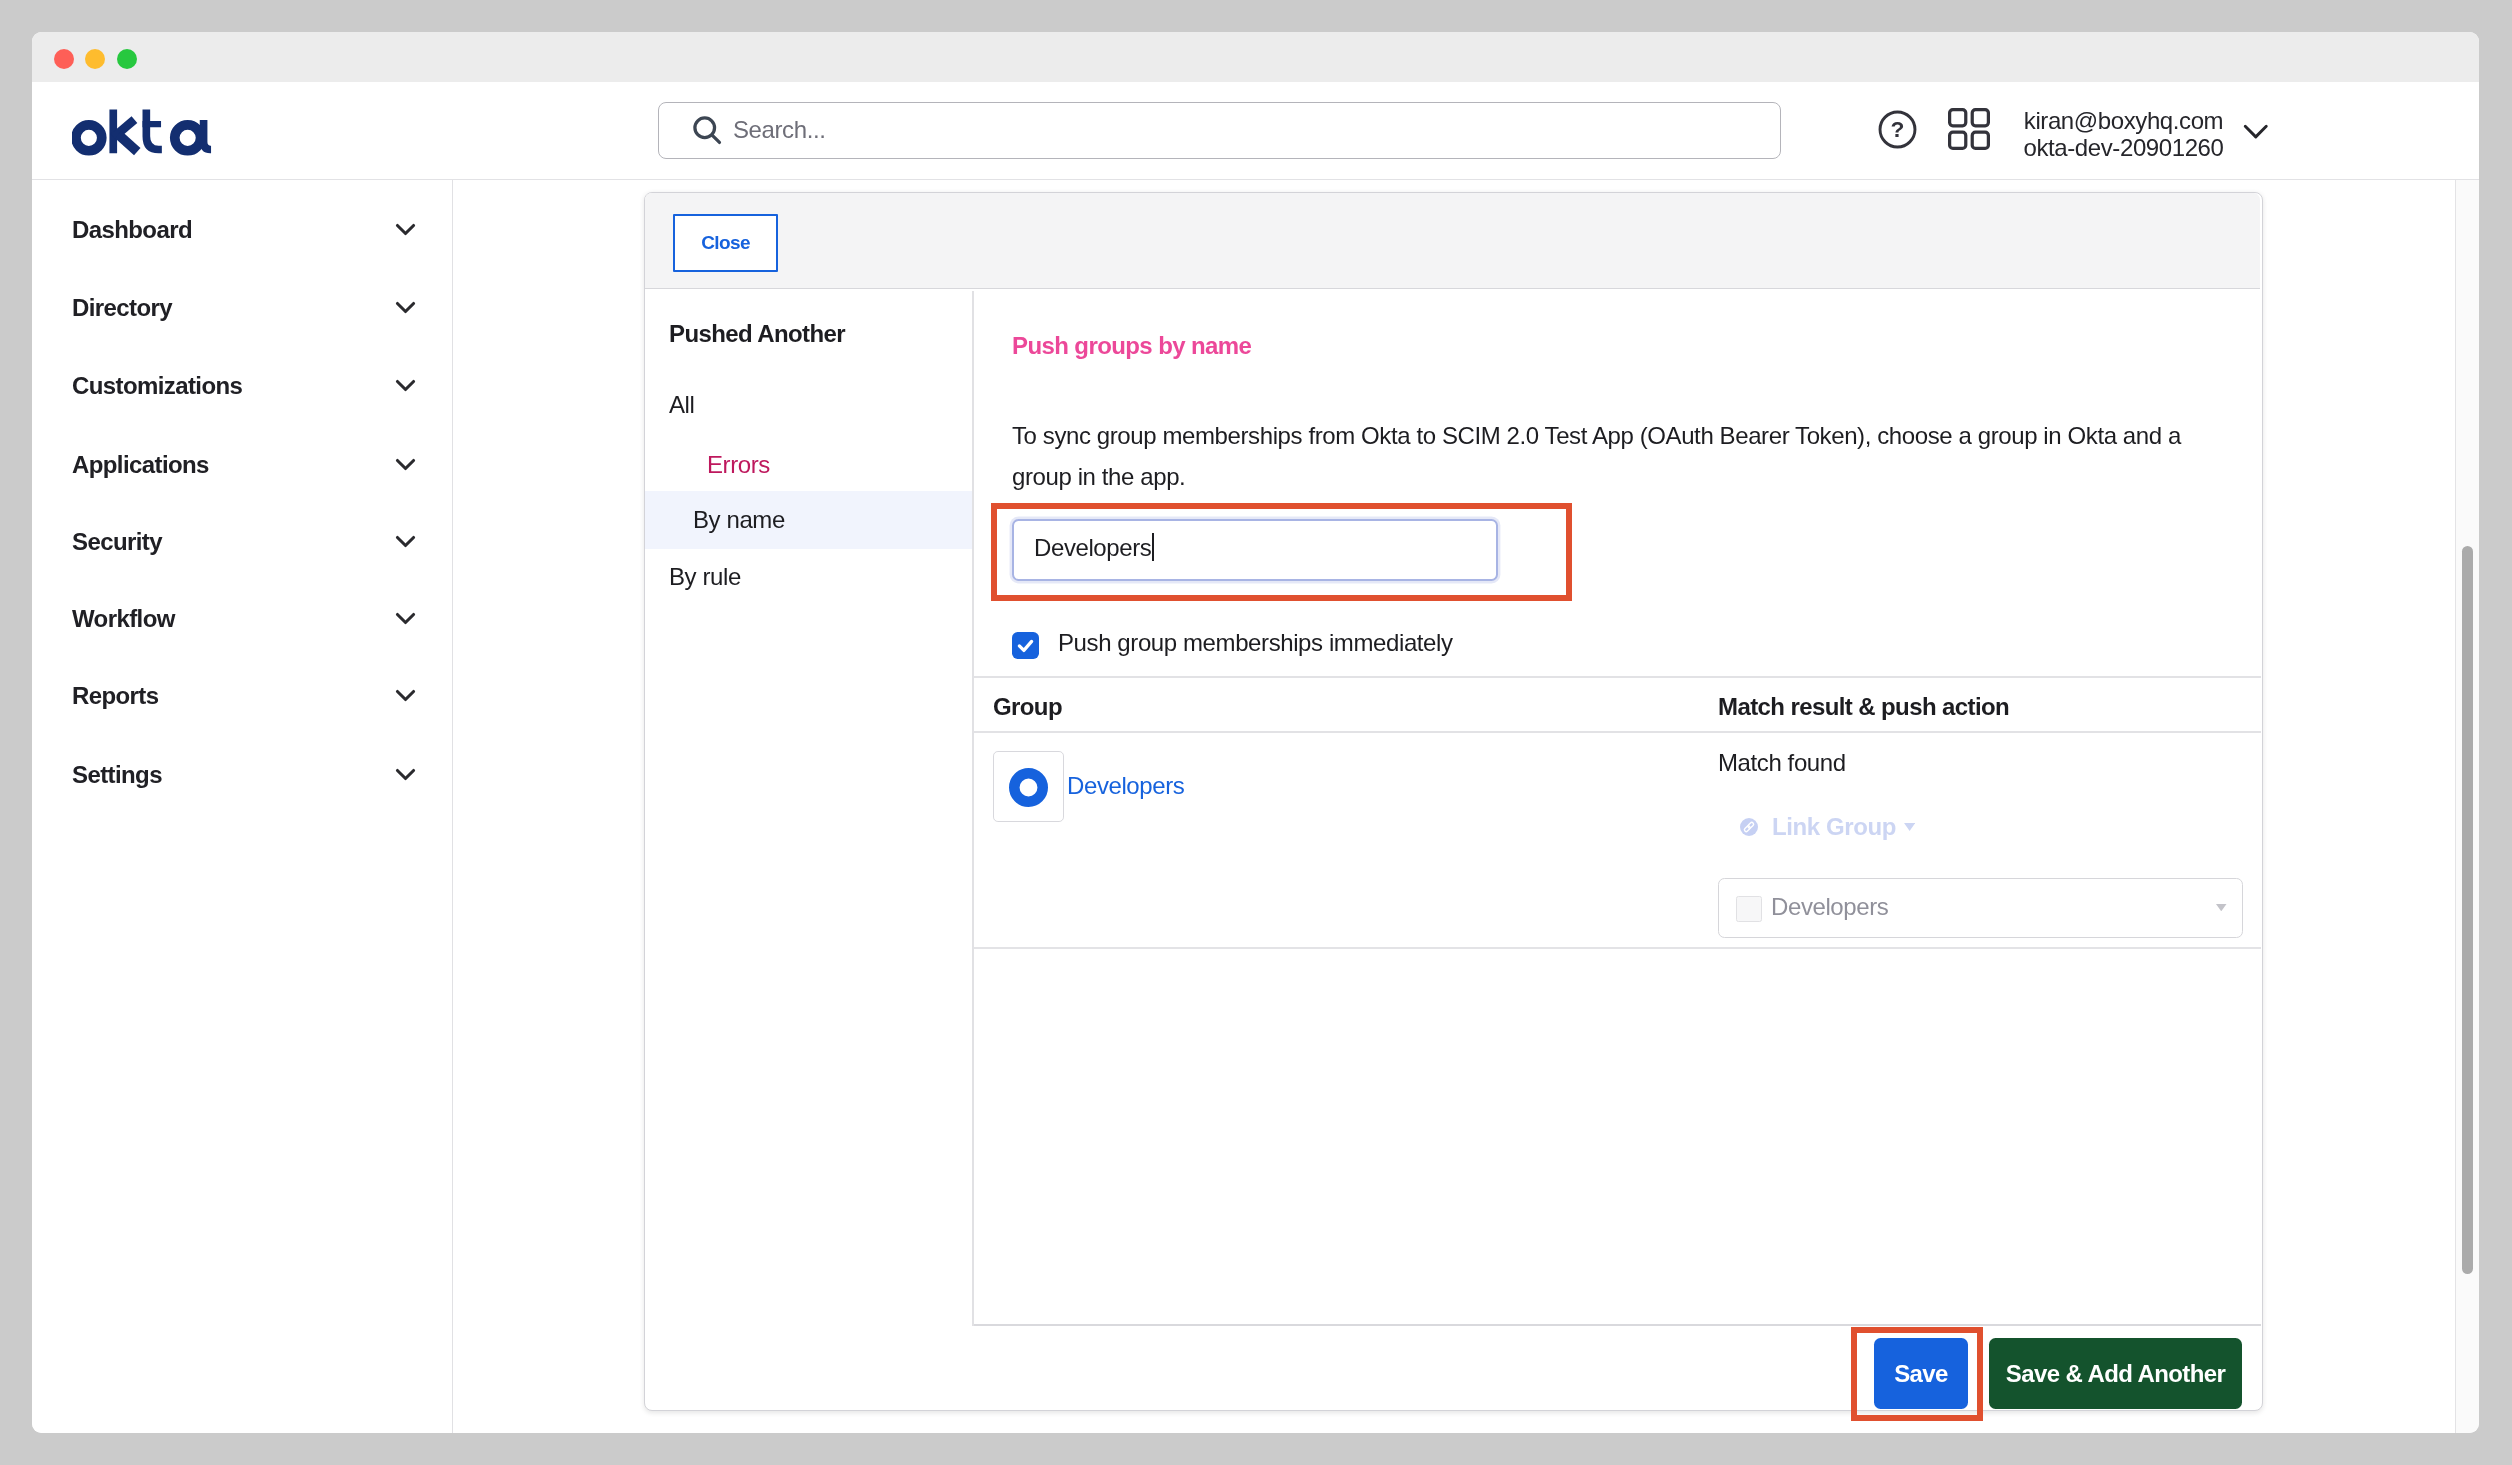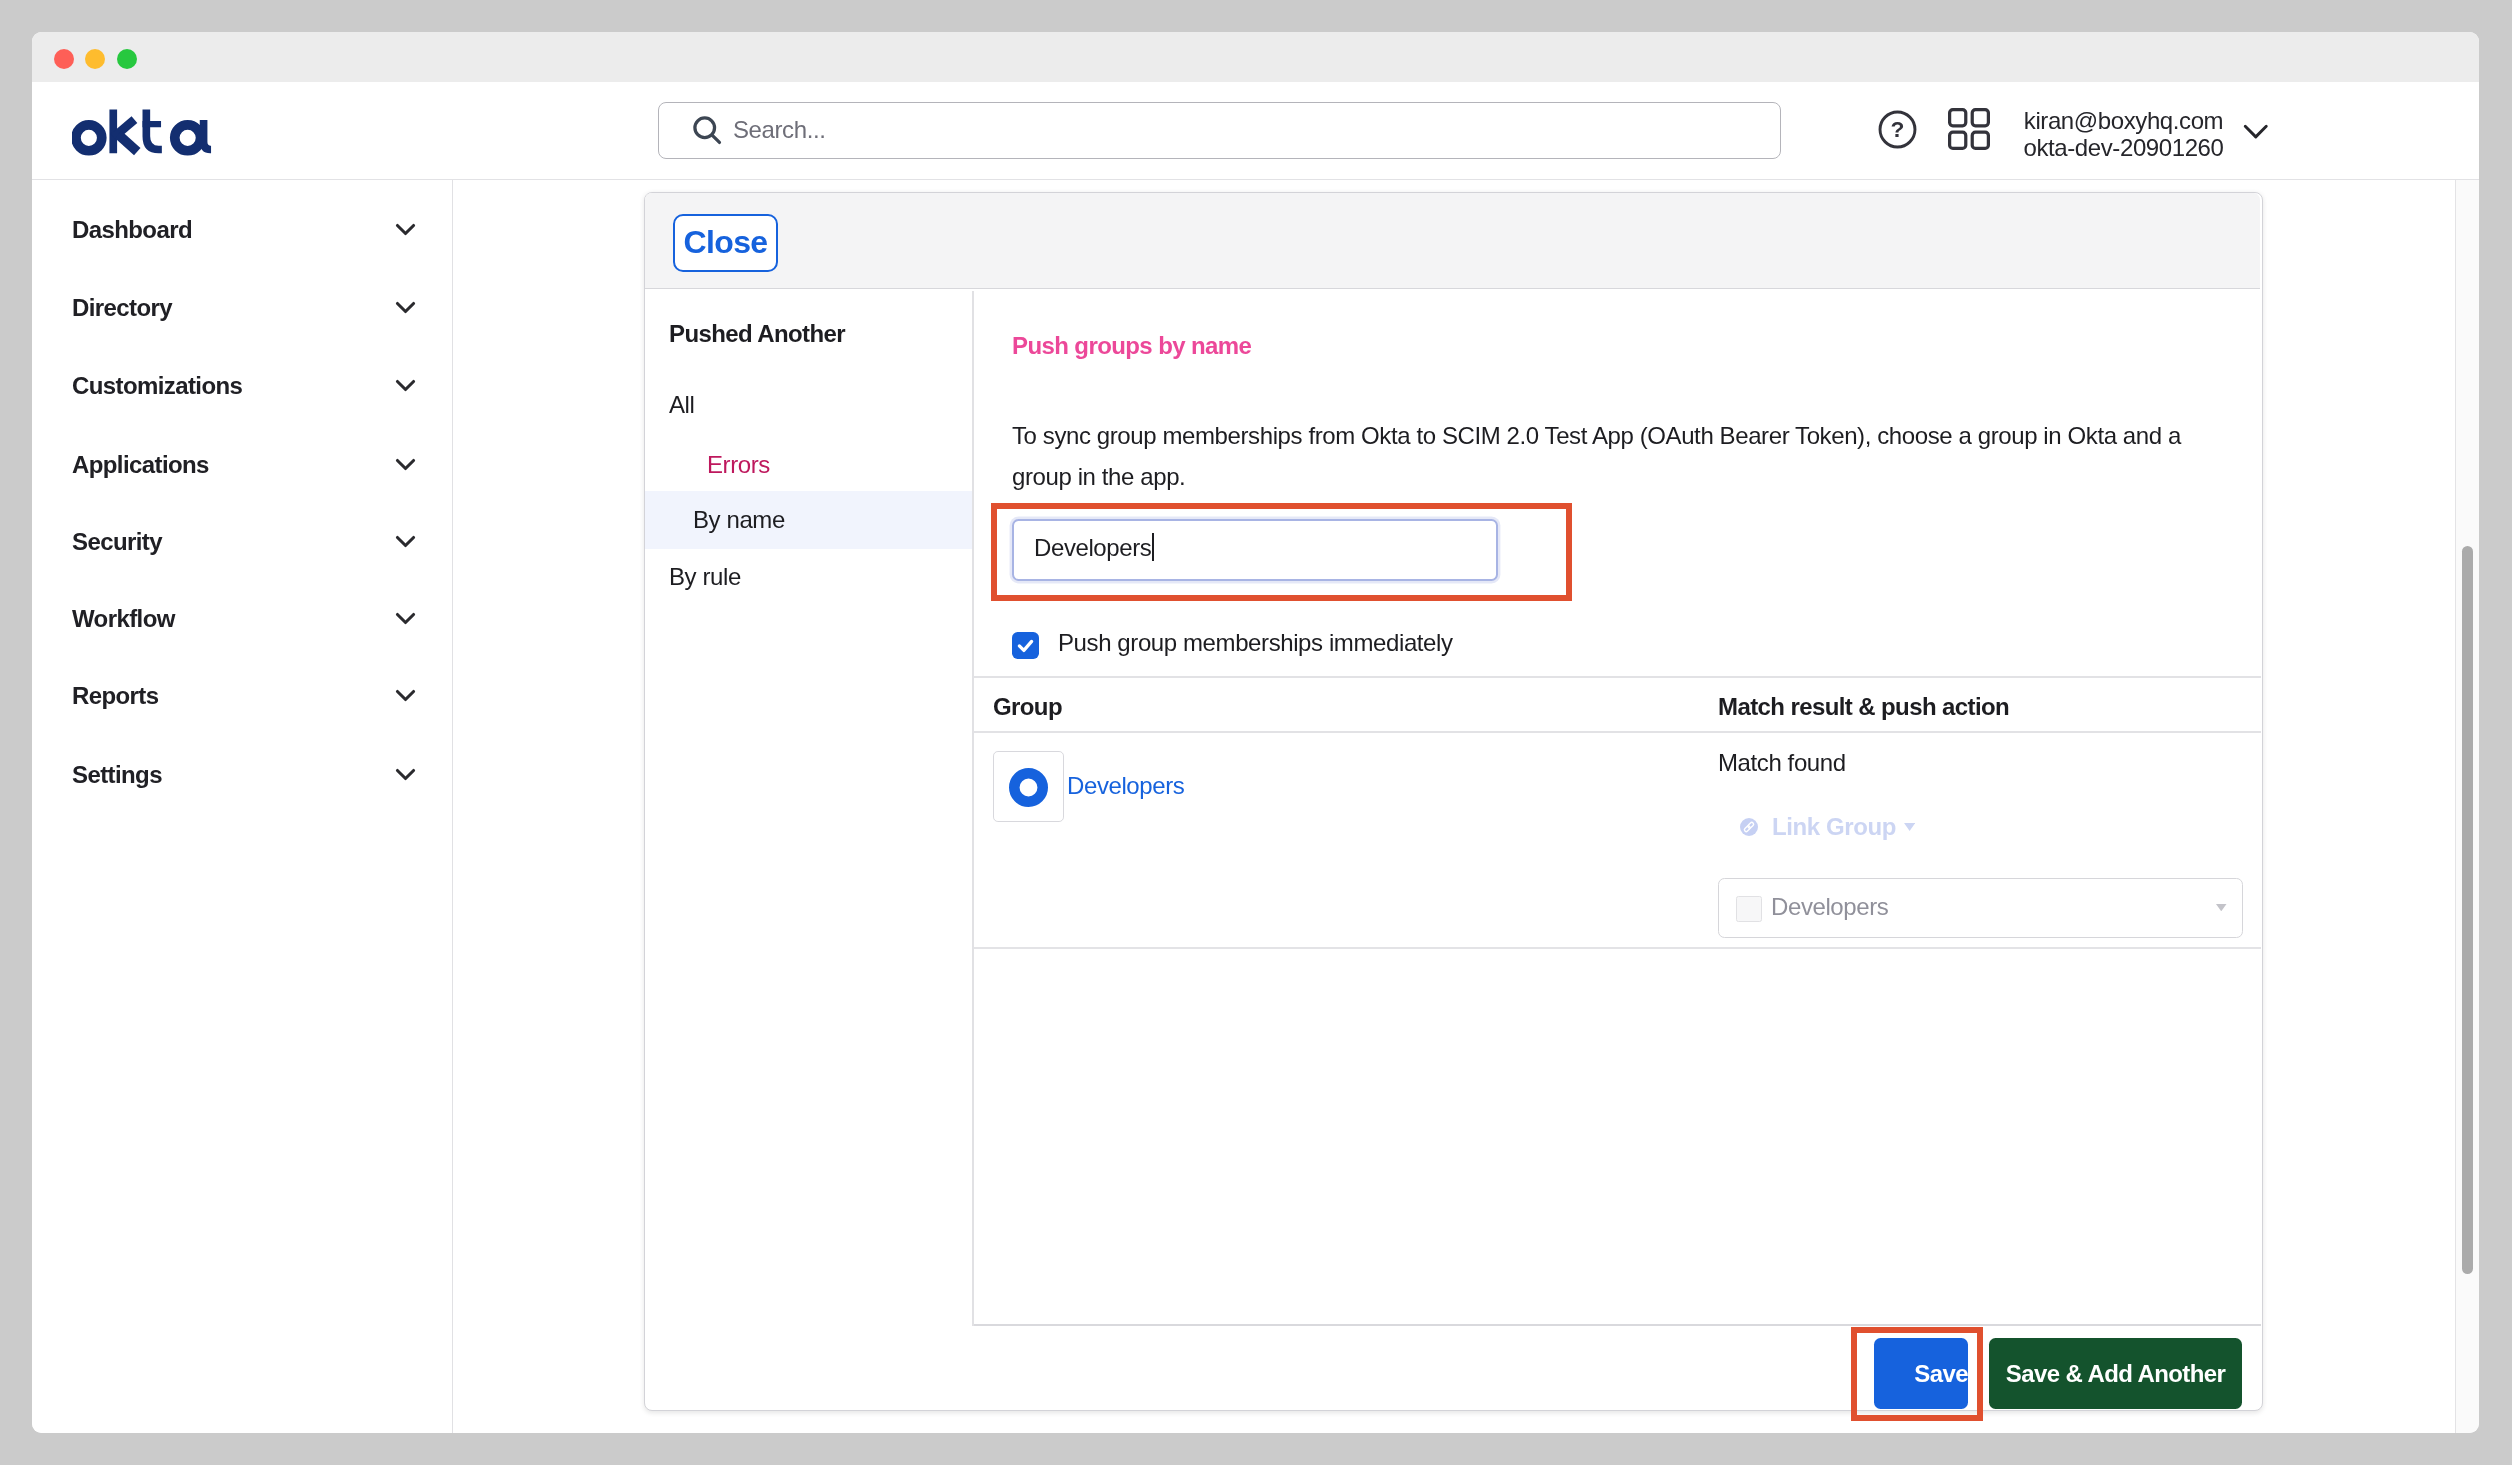--- a/index.html
+++ b/index.html
@@ -91,21 +91,21 @@
   <svg class="abs sch" style="left:363px; top:736px;" width="21" height="13" viewBox="0 0 26 16">
       <path d="M3 3 L 13 13 L 23 3" fill="none" stroke="#2a2a2e" stroke-width="3.8" stroke-linecap="round" stroke-linejoin="round"></path>
     </svg>
 
   <div class="abs" style="left:2423px; top:148px; width:23.5px; height:1253px; background:#fafafa; border-left:0.8px solid #e3e3e5;"></div>
   <div class="abs" style="left:2430px; top:514px; width:11.3px; height:728px; background:#ababab; border-radius:5.7px;"></div>
 
   <div class="abs" id="panel" style="left:612px; top:160px; width:1619px; height:1219px; background:#fff; border:1.6px solid #d3d3d8; border-radius:8px; box-shadow:0 1.6px 4.9px rgba(0,0,0,0.10);">
 
     <div class="abs" style="left:0; top:0; width:1615px; height:96px; background:#f4f4f5; border-bottom:1.6px solid #d7d7db; border-radius:6.5px 6.5px 0 0;"></div>
-    <div class="abs" style="left:28px; top:21px; width:105px; height:58px; background:#fff; border:2.4px solid #1662dd; border-radius:10px; color:#1662dd; font-size:32px; font-weight:700; text-align:center; line-height:53px; letter-spacing:-0.6px;">Close</div>
+    <div class="abs" style="left:28px; top:21px; width:105px; height:58px; background:#fff; border:2.4px solid #1662dd; border-radius:1px; color:#1662dd; font-size:19px; font-weight:700; text-align:center; line-height:53px; letter-spacing:-0.6px;">Close</div>
 
     <div class="abs" style="left:327px; top:98px; width:1.6px; height:1035px; background:#e1e1e4;"></div>
     <div class="txt" style="left:24px; top:126px; line-height:29px; font-size:24px; font-weight:700; letter-spacing:-0.6px; color:#1d1d21;">Pushed Another</div>
     <div class="txt" style="left:24px; top:197px; line-height:29px; font-size:24px; color:#1d1d21;">All</div>
     <div class="txt" style="left:20px; top:257px; line-height:29px; font-size:24px; color:#be185d;margin-left:42px;">Errors</div>
     <div class="abs" style="left:0; top:298px; width:327px; height:58px; background:#f1f4fd;"></div>
     <div class="txt" style="left:24px; top:312px; line-height:29px; font-size:24px; color:#1d1d21; z-index:2;margin-left:24px;">By name</div>
     <div class="txt" style="left:24px; top:369px; line-height:29px; font-size:24px; color:#1d1d21;">By rule</div>
 
     <div class="txt" style="left:367px; top:138px; line-height:29px; font-size:24px; font-weight:700; letter-spacing:-0.6px; color:#ec4899;">Push groups by name</div>
@@ -148,20 +148,20 @@
     <div class="abs" style="left:1073px; top:685px; width:525px; height:60px; border:1.6px solid #d6d6da; border-radius:6.5px; background:#fff;"></div>
     <div class="abs" style="left:1091px; top:703px; width:26px; height:26px; border:1.6px solid #e1e1e4; border-radius:2.4px; background:#f7f7f8;"></div>
     <div class="txt" style="left:1126px; top:699px; line-height:29px; font-size:24px; color:#90909a;">Developers</div>
     <svg class="abs" style="left:1571px; top:711px;" width="10.5" height="7.3" viewBox="0 0 13 9">
         <path d="M0 0 H 13 L 6.5 9 Z" fill="#c3c3c9"></path>
       </svg>
 
     <div class="abs" style="left:329px; top:754px; width:1287px; height:1.6px; background:#e3e3e6;"></div>
 
     <div class="abs" style="left:329px; top:1131px; width:1287px; height:1.6px; background:#d9d9dd;"></div>
-    <div class="abs" style="left:1229px; top:1145px; width:94px; height:71px; background:#1662dd; border-radius:6.5px; color:#fff; font-size:24px; font-weight:700; text-align:right; line-height:71px; letter-spacing:-0.6px;">Save</div>
+    <div class="abs" style="left:1229px; top:1145px; width:94px; height:71px; background:#1662dd; border-radius:6.5px; color:#fff; font-size:24px; font-weight:700; text-align:center; line-height:71px; letter-spacing:-0.6px;">Save</div>
     <div class="abs" style="left:1344px; top:1145px; width:253px; height:71px; background:#14532d; border-radius:6.5px; color:#fff; font-size:24px; font-weight:700; text-align:center; line-height:71px; letter-spacing:-0.6px;">Save &amp; Add Another</div>
   </div>
 
   <div class="abs" style="left:959px; top:471px; width:581px; height:98px; border:6.5px solid #e0502f; z-index:30;"></div>
   <div class="abs" style="left:1819px; top:1295px; width:132px; height:94px; border:6.5px solid #e0502f; z-index:30;"></div>
 </div>
 
 
 </body></html>

